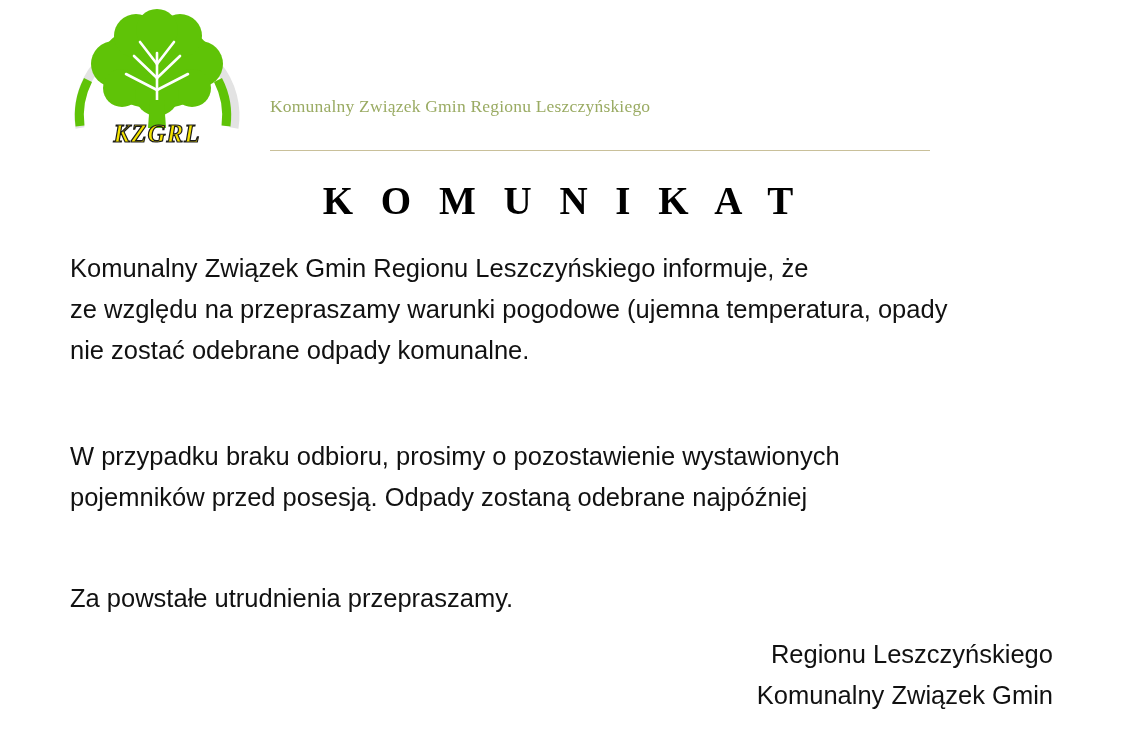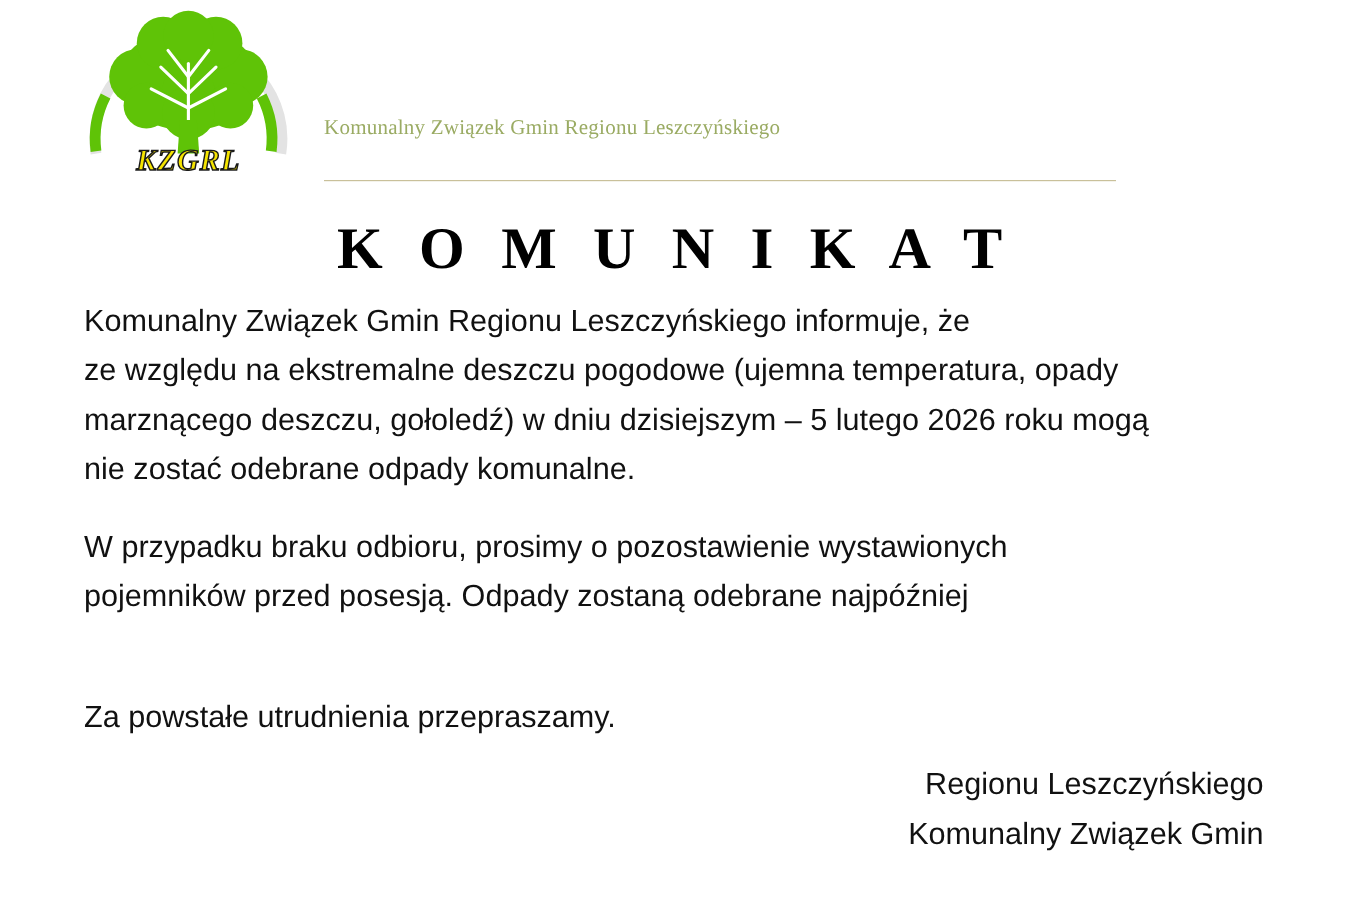--- a/index.html
+++ b/index.html
@@ -59,21 +59,21 @@
 
   
   .title {
     position: absolute;
     left: 0;
     top: 178px;
     width: 1125px;
     text-align: center;
     font-family: "Liberation Serif", serif;
     font-weight: bold;
-    font-size: 49px;
+    font-size: 39px;
     letter-spacing: 9px;
     color: #000000;
   }
 
   
   .body-block {
     position: absolute;
     left: 70px;
     width: 985px;
     font-family: "Liberation Sans", sans-serif;
@@ -140,22 +140,21 @@
     </svg>
   </div>
 
   <div class="org-header">Komunalny Związek Gmin Regionu Leszczyńskiego</div>
   <div class="header-rule"></div>
 
   <div class="title">K O M U N I K A T</div>
 
   <div class="body-block" id="para-1">
     <div>Komunalny Związek Gmin Regionu Leszczyńskiego informuje, że</div>
-    <div>ze względu na ekstremalne deszczu pogodowe (ujemna temperatura, opady</div>
-    <div>marznącego deszczu, gołoledź) w dniu dzisiejszym – 5 lutego 2026 roku mogą</div>
+    <div>ze względu na przepraszamy warunki pogodowe (ujemna temperatura, opady</div>
     <div>nie zostać odebrane odpady komunalne.</div>
   </div>
 
   <div class="body-block" id="para-2">
     <div>W przypadku braku odbioru, prosimy o pozostawienie wystawionych</div>
     <div>pojemników przed posesją. Odpady zostaną odebrane najpóźniej</div>
   </div>
 
   <div class="body-block" id="para-3">
     <div>Za powstałe utrudnienia przepraszamy.</div>

